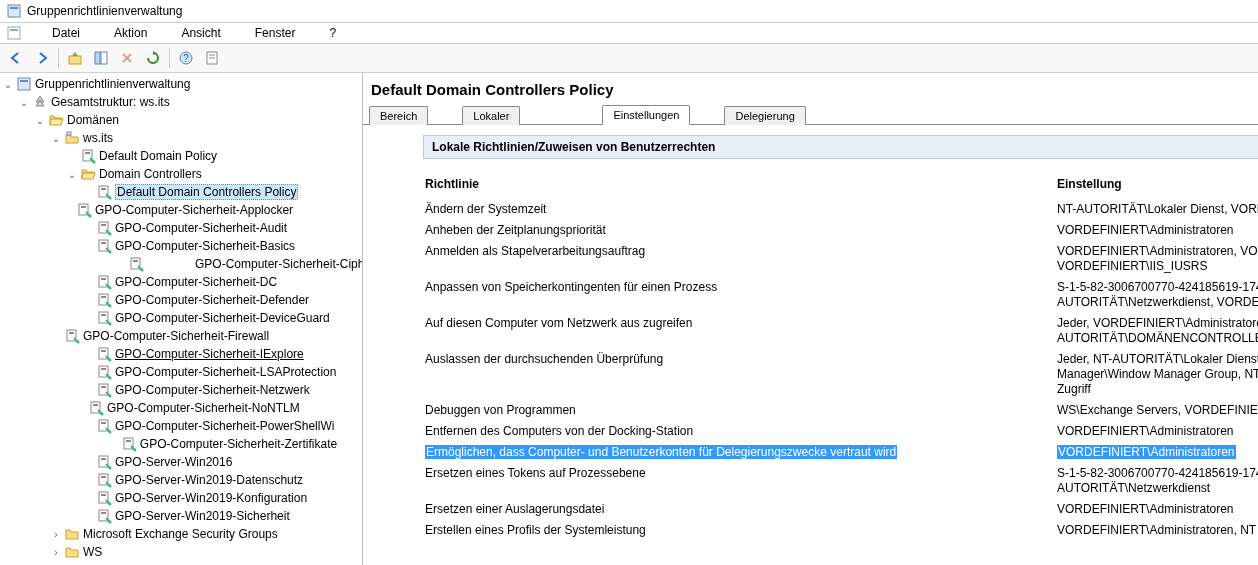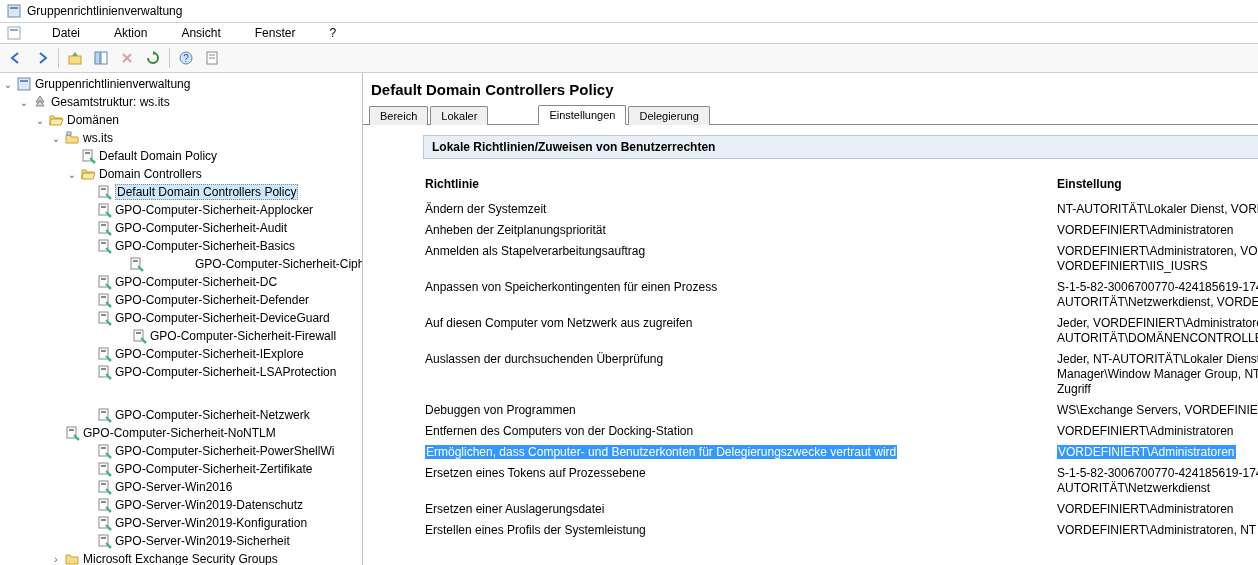--- a/index.html
+++ b/index.html
@@ -86,20 +86,21 @@
   .right-title {
     font-size:15px;
     font-weight:bold;
     padding:8px 8px 6px 8px;
   }
   .tabbar {
     display:flex;
     align-items:flex-end;
     border-bottom:1px solid #888;
     padding-left:6px;
+    gap:32px;
   }
   .tab {
     padding:3px 10px;
     border:1px solid #888;
     border-bottom:none;
     margin-right:2px;
     background:#f0f0f0;
     position:relative;
     top:1px;
     cursor:default;
@@ -299,21 +300,21 @@
           <span class="icn">
             <svg width="16" height="16">
               <rect x="3" y="2" width="9" height="11" fill="#fdfdfd" stroke="#8a8a8a"></rect>
               <rect x="5" y="4" width="5" height="2" fill="#8a8a8a"></rect>
               <path d="M10 10l4 4" stroke="#3b7" stroke-width="2"></path>
               <circle cx="14" cy="14" r="1.5" fill="#3b7"></circle>
             </svg>
           </span>
           <span class="lbl">Default Domain Controllers Policy</span>
         </div>
-        <div class="tree-row" style="padding-left: 80px;">
+        <div class="tree-row" style="padding-left: 60px;">
           <span class="tw"></span>
           <span class="icn">
             <svg width="16" height="16">
               <rect x="3" y="2" width="9" height="11" fill="#fdfdfd" stroke="#8a8a8a"></rect>
               <rect x="5" y="4" width="5" height="2" fill="#8a8a8a"></rect>
               <path d="M10 10l4 4" stroke="#3b7" stroke-width="2"></path>
               <circle cx="14" cy="14" r="1.5" fill="#3b7"></circle>
             </svg>
           </span>
           <span class="lbl">GPO-Computer-Sicherheit-Applocker</span>
@@ -383,33 +384,33 @@
           <span class="icn">
             <svg width="16" height="16">
               <rect x="3" y="2" width="9" height="11" fill="#fdfdfd" stroke="#8a8a8a"></rect>
               <rect x="5" y="4" width="5" height="2" fill="#8a8a8a"></rect>
               <path d="M10 10l4 4" stroke="#3b7" stroke-width="2"></path>
               <circle cx="14" cy="14" r="1.5" fill="#3b7"></circle>
             </svg>
           </span>
           <span class="lbl">GPO-Computer-Sicherheit-DeviceGuard</span>
         </div>
-        <div class="tree-row" style="padding-left: 115px;">
+        <div class="tree-row" style="padding-left: 48px;">
           <span class="tw"></span>
           <span class="icn">
             <svg width="16" height="16">
               <rect x="3" y="2" width="9" height="11" fill="#fdfdfd" stroke="#8a8a8a"></rect>
               <rect x="5" y="4" width="5" height="2" fill="#8a8a8a"></rect>
               <path d="M10 10l4 4" stroke="#3b7" stroke-width="2"></path>
               <circle cx="14" cy="14" r="1.5" fill="#3b7"></circle>
             </svg>
           </span>
           <span class="lbl">GPO-Computer-Sicherheit-Firewall</span>
         </div>
-        <div class="tree-row" style="padding-left: 80px;">
+        <div class="tree-row" style="padding-left: 80px; text-decoration: underline;">
           <span class="tw"></span>
           <span class="icn">
             <svg width="16" height="16">
               <rect x="3" y="2" width="9" height="11" fill="#fdfdfd" stroke="#8a8a8a"></rect>
               <rect x="5" y="4" width="5" height="2" fill="#8a8a8a"></rect>
               <path d="M10 10l4 4" stroke="#3b7" stroke-width="2"></path>
               <circle cx="14" cy="14" r="1.5" fill="#3b7"></circle>
             </svg>
           </span>
           <span class="lbl">GPO-Computer-Sicherheit-IExplore</span>
@@ -419,33 +420,33 @@
           <span class="icn">
             <svg width="16" height="16">
               <rect x="3" y="2" width="9" height="11" fill="#fdfdfd" stroke="#8a8a8a"></rect>
               <rect x="5" y="4" width="5" height="2" fill="#8a8a8a"></rect>
               <path d="M10 10l4 4" stroke="#3b7" stroke-width="2"></path>
               <circle cx="14" cy="14" r="1.5" fill="#3b7"></circle>
             </svg>
           </span>
           <span class="lbl">GPO-Computer-Sicherheit-LSAProtection</span>
         </div>
-        <div class="tree-row" style="padding-left: 80px; margin-top: 25px;">
+        <div class="tree-row" style="padding-left: 80px;">
           <span class="tw"></span>
           <span class="icn">
             <svg width="16" height="16">
               <rect x="3" y="2" width="9" height="11" fill="#fdfdfd" stroke="#8a8a8a"></rect>
               <rect x="5" y="4" width="5" height="2" fill="#8a8a8a"></rect>
               <path d="M10 10l4 4" stroke="#3b7" stroke-width="2"></path>
               <circle cx="14" cy="14" r="1.5" fill="#3b7"></circle>
             </svg>
           </span>
           <span class="lbl">GPO-Computer-Sicherheit-Netzwerk</span>
         </div>
-        <div class="tree-row" style="padding-left: 48px;">
+        <div class="tree-row" style="padding-left: 72px;">
           <span class="tw"></span>
           <span class="icn">
             <svg width="16" height="16">
               <rect x="3" y="2" width="9" height="11" fill="#fdfdfd" stroke="#8a8a8a"></rect>
               <rect x="5" y="4" width="5" height="2" fill="#8a8a8a"></rect>
               <path d="M10 10l4 4" stroke="#3b7" stroke-width="2"></path>
               <circle cx="14" cy="14" r="1.5" fill="#3b7"></circle>
             </svg>
           </span>
           <span class="lbl">GPO-Computer-Sicherheit-NoNTLM</span>
@@ -455,21 +456,21 @@
           <span class="icn">
             <svg width="16" height="16">
               <rect x="3" y="2" width="9" height="11" fill="#fdfdfd" stroke="#8a8a8a"></rect>
               <rect x="5" y="4" width="5" height="2" fill="#8a8a8a"></rect>
               <path d="M10 10l4 4" stroke="#3b7" stroke-width="2"></path>
               <circle cx="14" cy="14" r="1.5" fill="#3b7"></circle>
             </svg>
           </span>
           <span class="lbl">GPO-Computer-Sicherheit-PowerShellWi</span>
         </div>
-        <div class="tree-row" style="padding-left: 80px;">
+        <div class="tree-row" style="padding-left: 80px; justify-content: center;">
           <span class="tw"></span>
           <span class="icn">
             <svg width="16" height="16">
               <rect x="3" y="2" width="9" height="11" fill="#fdfdfd" stroke="#8a8a8a"></rect>
               <rect x="5" y="4" width="5" height="2" fill="#8a8a8a"></rect>
               <path d="M10 10l4 4" stroke="#3b7" stroke-width="2"></path>
               <circle cx="14" cy="14" r="1.5" fill="#3b7"></circle>
             </svg>
           </span>
           <span class="lbl">GPO-Computer-Sicherheit-Zertifikate</span>

